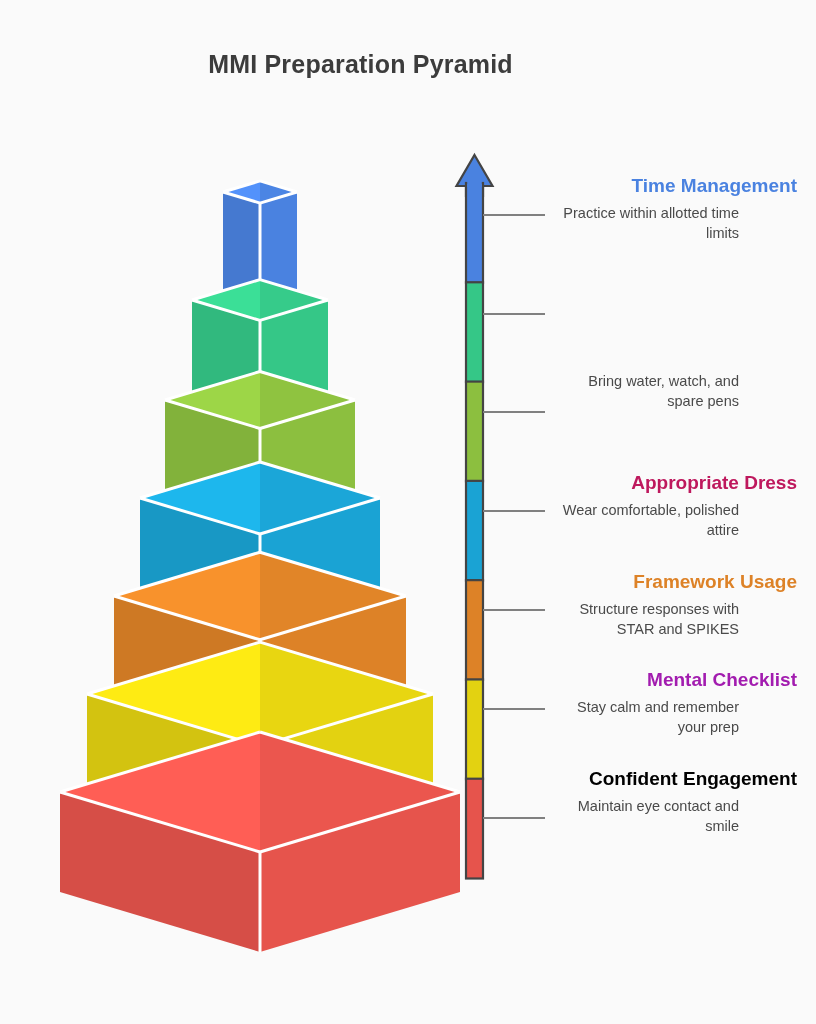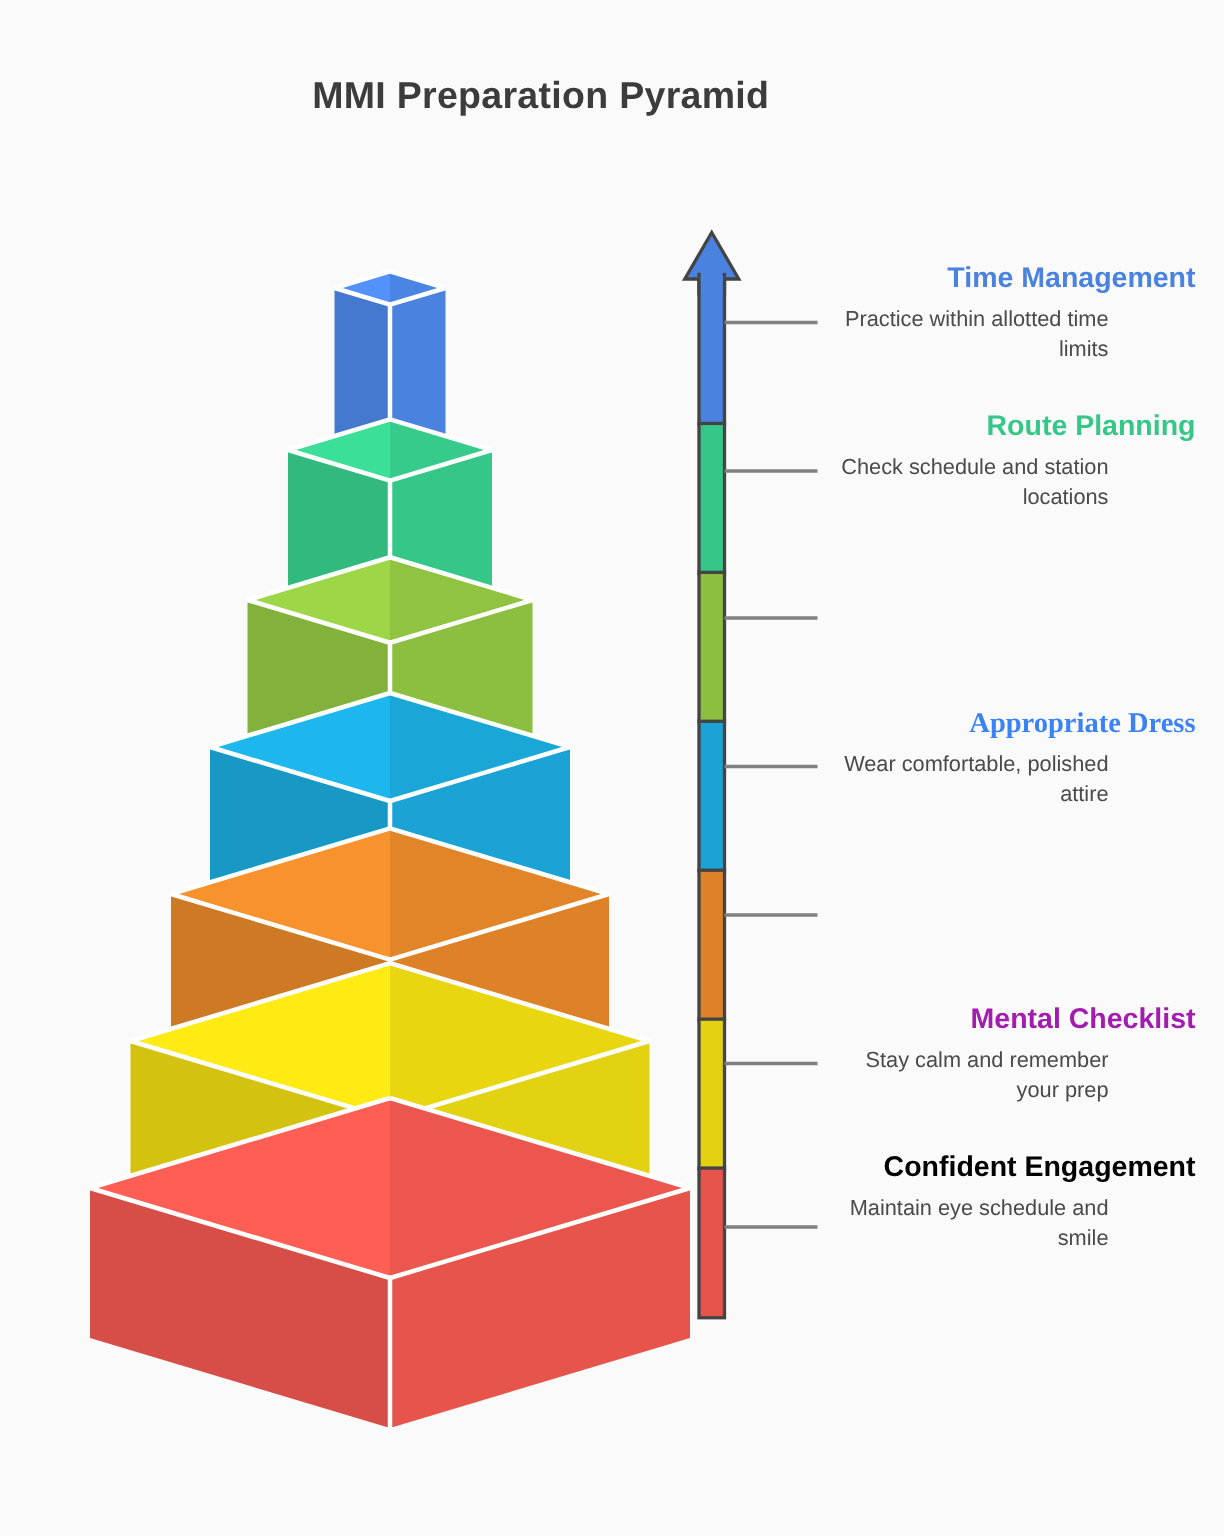--- a/index.html
+++ b/index.html
@@ -171,33 +171,34 @@
         <line x1="483" y1="709" x2="545" y2="709" stroke="#808080" stroke-width="2.2"></line>
         <line x1="483" y1="818" x2="545" y2="818" stroke="#808080" stroke-width="2.2"></line>
       </g>
     </svg>
 
   <div class="labels-layer">
       <div class="label-block" style="top: 173px;">
         <div class="label-title" style="color: rgb(74, 130, 224);">Time Management</div>
         <div class="label-desc">Practice within allotted time limits</div>
       </div>
-      <div class="label-block" style="top: 272px;">
-        <div class="label-title" style="color: rgb(53, 199, 135);">Route Planning</div>
-        <div class="label-desc">Check schedule and station locations</div>
-      </div>
       <div class="label-block" style="top: 371px;">
+        <div class="label-desc">Bring water, watch, and spare pens</div>
       </div>
       <div class="label-block" style="top: 470px;">
-        <div class="label-title" style="color: #3b82f6; font-family: Liberation Serif, serif;">Appropriate Dress</div>
+        <div class="label-title" style="color: #be185d;">Appropriate Dress</div>
         <div class="label-desc">Wear comfortable, polished attire</div>
+      </div>
+      <div class="label-block" style="top: 569px;">
+        <div class="label-title" style="color: rgb(221, 130, 39);">Framework Usage</div>
+        <div class="label-desc">Structure responses with STAR and SPIKES</div>
       </div>
       <div class="label-block" style="top: 667px;">
         <div class="label-title" style="color: #a21caf;">Mental Checklist</div>
         <div class="label-desc">Stay calm and remember your prep</div>
       </div>
       <div class="label-block" style="top: 766px;">
         <div class="label-title" style="color: #000000;">Confident Engagement</div>
-        <div class="label-desc">Maintain eye schedule and smile</div>
+        <div class="label-desc">Maintain eye contact and smile</div>
       </div>
     </div>
 
 </div>
 
 </body></html>

